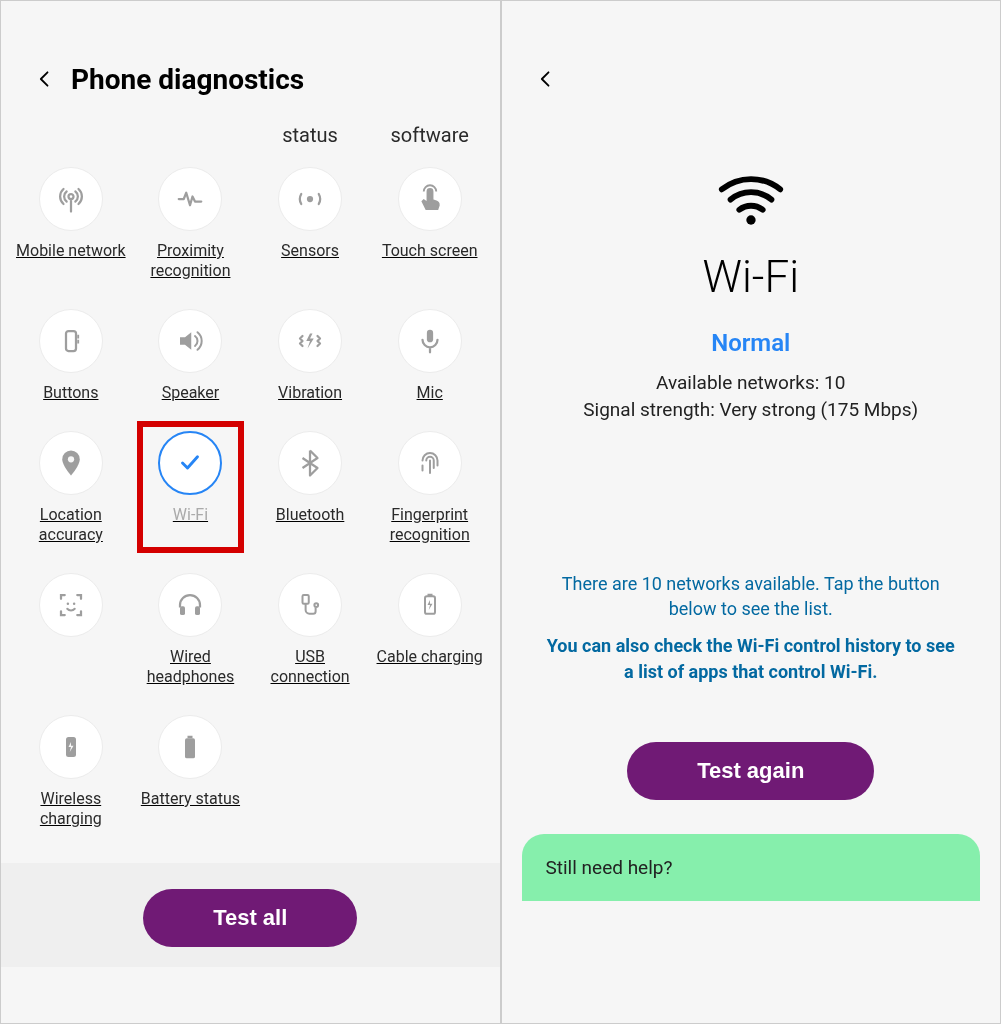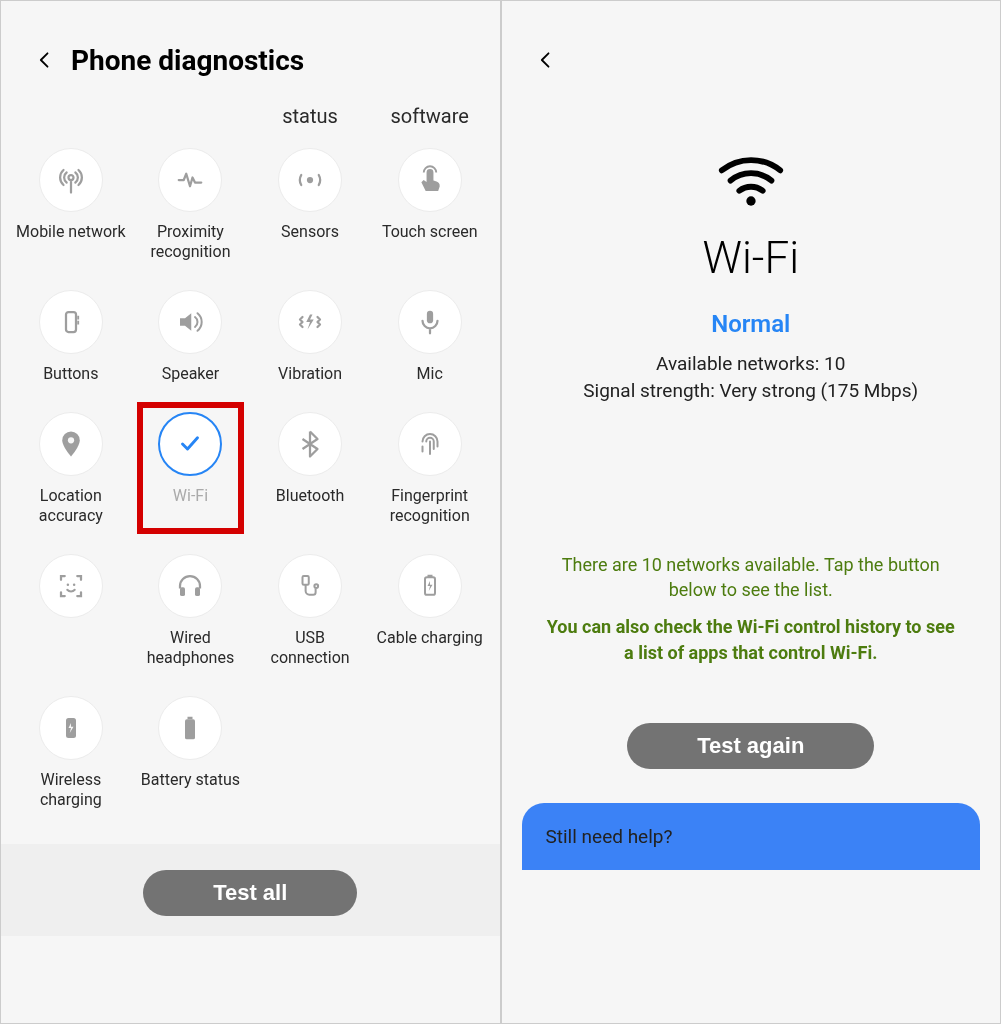--- a/index.html
+++ b/index.html
@@ -15,21 +15,21 @@
     flex: 1;
     border: 1px solid #ccc;
     background: #f6f6f6;
     position: relative;
     overflow: hidden;
   }
   .panel + .panel { margin-left: 0; }
   .header {
     display: flex;
     align-items: center;
-    padding: 39px 20px 24px 24px;
+    padding: 58px 20px 24px 24px;
   }
   .back-btn {
     width: 40px;
     height: 40px;
     display: flex;
     align-items: center;
     justify-content: center;
     cursor: pointer;
   }
   .back-btn svg { width: 20px; height: 20px; }
@@ -55,20 +55,21 @@
     grid-template-columns: repeat(4, 1fr);
     padding: 0 10px;
     row-gap: 28px;
   }
   .cell {
     display: flex;
     flex-direction: column;
     align-items: center;
     cursor: pointer;
     position: relative;
+    text-decoration: underline;
   }
   .diag-icon {
     width: 64px;
     height: 64px;
     border-radius: 50%;
     border: 1.5px solid #ececec;
     background: #fff;
     display: flex;
     align-items: center;
     justify-content: center;
@@ -99,27 +100,27 @@
   }
   .btn-wrap {
     margin-top: 34px;
     display: flex;
     justify-content: center;
     padding-bottom: 20px;
     background: #efefef;
     padding-top: 26px;
   }
   .pill-btn {
-    background: #737373;
+    background: #701a75;
     color: #fff;
     font-size: 22px;
     font-weight: 600;
     border: none;
     border-radius: 30px;
-    padding: 10px 70px;
+    padding: 16px 70px;
     cursor: pointer;
   }
   
   .detail-content {
     display: flex;
     flex-direction: column;
     align-items: center;
     padding: 0 40px;
   }
   .big-icon {
@@ -146,34 +147,34 @@
   }
   .info-line {
     font-size: 19px;
     color: #222;
     margin-top: 14px;
     text-align: center;
   }
   .info-line + .info-line { margin-top: 4px; }
   .hint-text {
     font-size: 18px;
-    color: #4d7c0f;
+    color: #0369a1;
     text-align: center;
     line-height: 1.4;
     margin-top: 150px;
   }
   .hint-text.second { margin-top: 12px; font-weight: bold; }
   .btn-wrap-detail {
     margin-top: 58px;
     display: flex;
     justify-content: center;
   }
   .help-card {
     margin: 34px 20px 0 20px;
-    background: #3b82f6;
+    background: #86efac;
     border-radius: 22px 22px 0 0;
     padding: 22px 24px;
     font-size: 19px;
     color: #222;
   }
 </style>
 </head>
 <body>
 
 <div class="panel">

